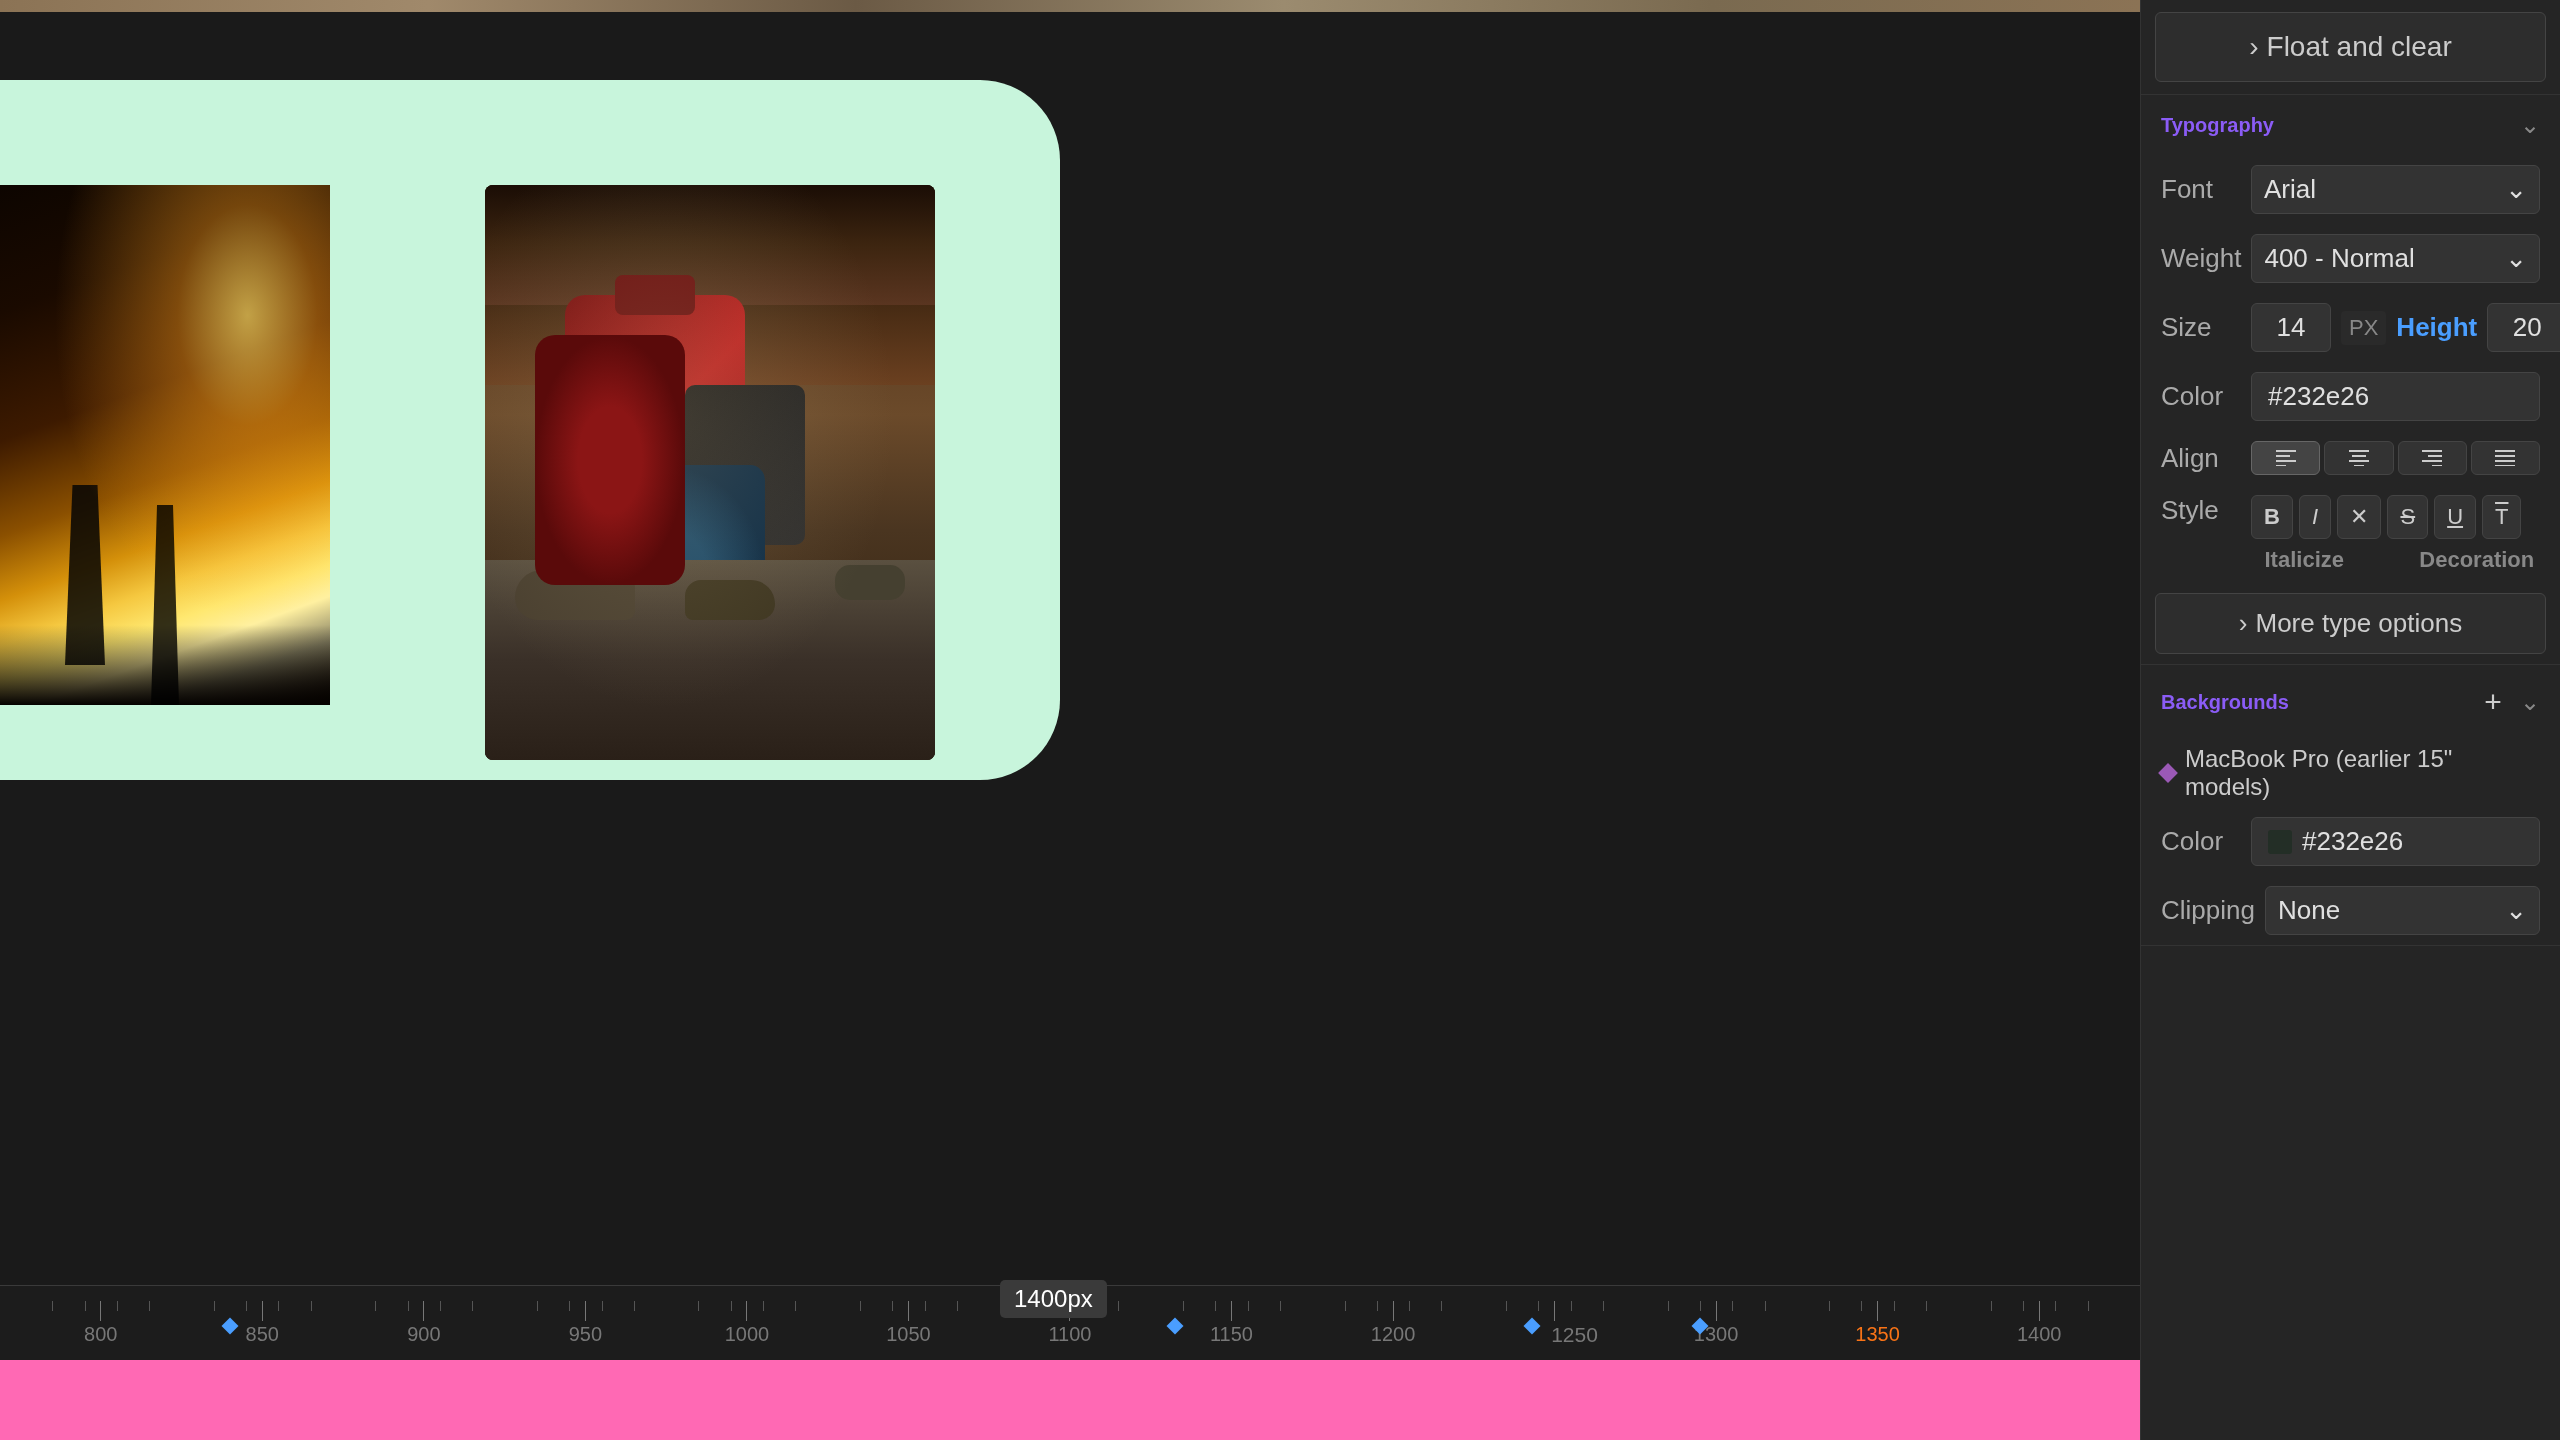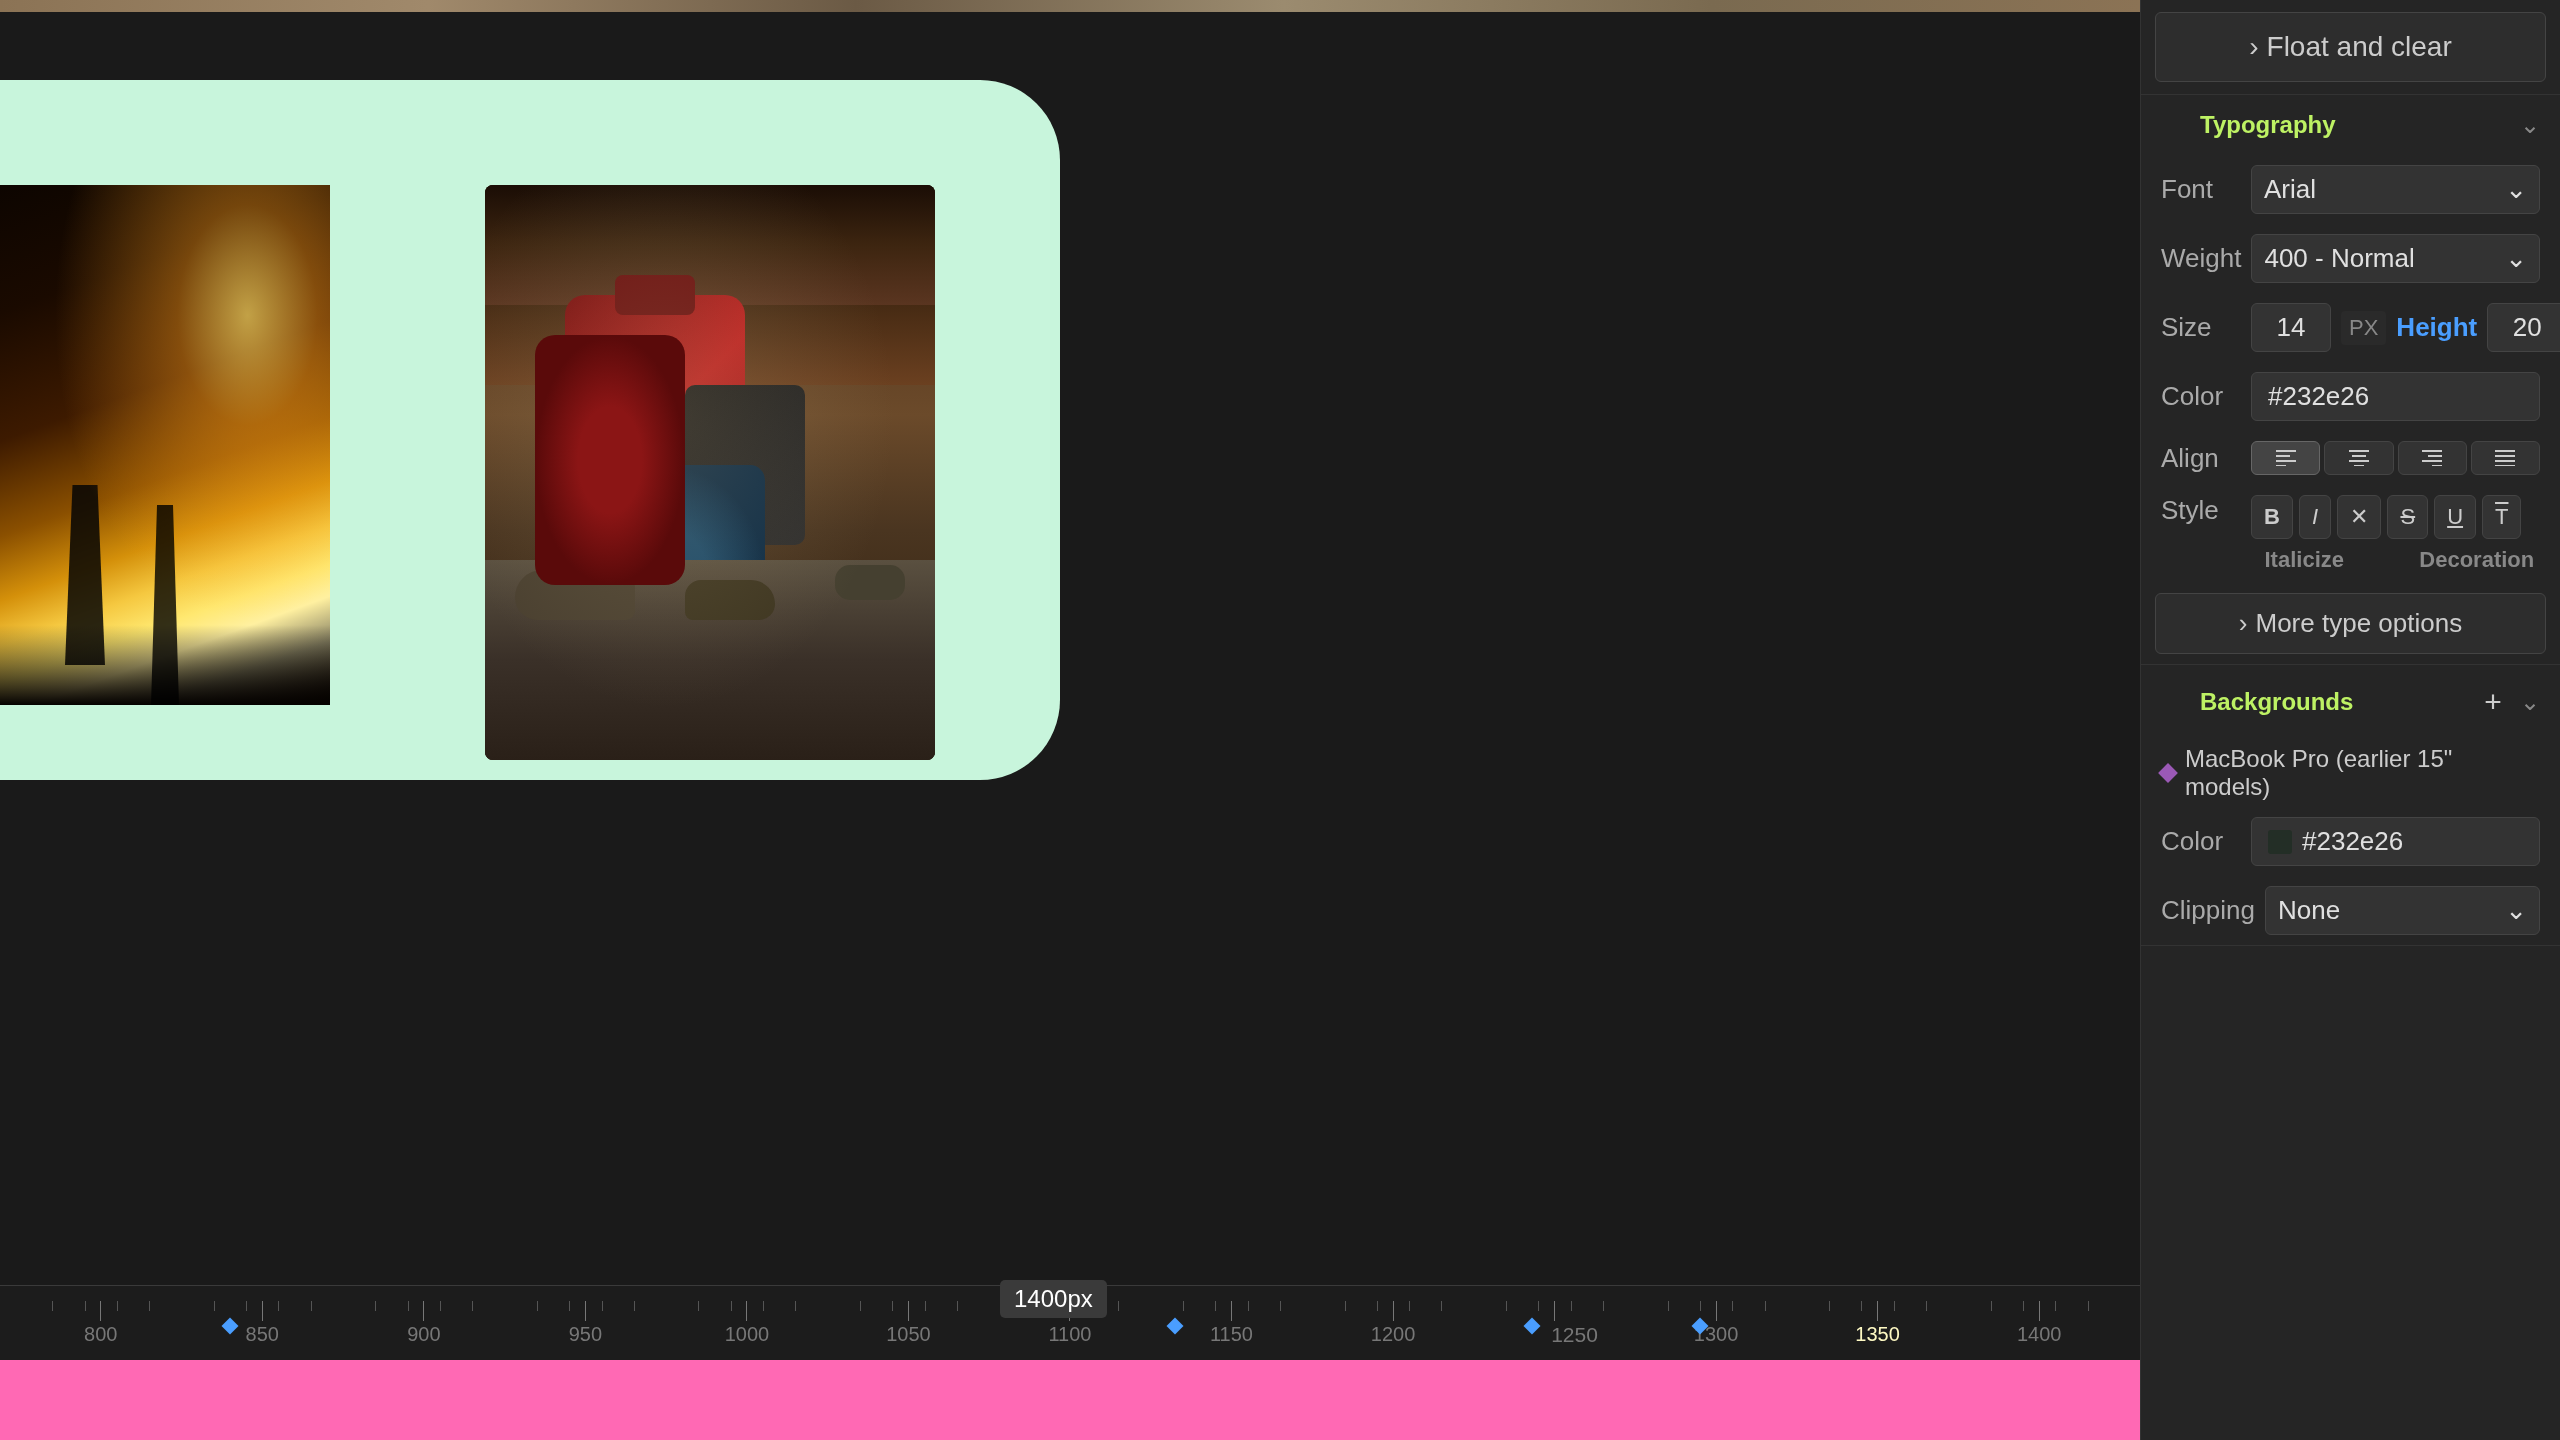--- a/index.html
+++ b/index.html
@@ -164,24 +164,23 @@
     
     .section-header {
       display: flex;
       align-items: center;
       justify-content: space-between;
       padding: 16px 20px;
       cursor: pointer;
     }
 
     .section-title {
-      color: #bef264;
-      font-size: 24px;
+      color: #8b5cf6;
+      font-size: 20px;
       font-weight: 600;
-      margin-left: 39px;
     }
 
     .chevron-icon {
       color: #888;
       font-size: 24px;
     }
 
     
     .form-row {
       display: flex;
@@ -523,21 +522,21 @@
             <div style="position: relative; display: inline-flex; flex-direction: column; align-items: center; flex: 1 1 0%; height: 100%;">
               <div style="width: 1px; height: 20px; background: rgb(119, 119, 119); position: absolute; top: 0px;"></div>
               <span style="position: absolute; top: 22px; color: rgb(119, 119, 119); font-size: 20px; white-space: nowrap;">1300</span>
               <div style="width: 1px; height: 10px; background: rgb(85, 85, 85); position: absolute; top: 0px; left: 20%;"></div>
               <div style="width: 1px; height: 10px; background: rgb(85, 85, 85); position: absolute; top: 0px; left: 40%;"></div>
               <div style="width: 1px; height: 10px; background: rgb(85, 85, 85); position: absolute; top: 0px; left: 60%;"></div>
               <div style="width: 1px; height: 10px; background: rgb(85, 85, 85); position: absolute; top: 0px; left: 80%;"></div>
             </div>
             <div style="position: relative; display: inline-flex; flex-direction: column; align-items: center; flex: 1 1 0%; height: 100%;">
               <div style="width: 1px; height: 20px; background: rgb(119, 119, 119); position: absolute; top: 0px;"></div>
-              <span style="position: absolute; top: 22px; color: #fef9c3; font-size: 20px; white-space: nowrap;">1350</span>
+              <span style="position: absolute; top: 22px; color: #f97316; font-size: 20px; white-space: nowrap;">1350</span>
               <div style="width: 1px; height: 10px; background: rgb(85, 85, 85); position: absolute; top: 0px; left: 20%;"></div>
               <div style="width: 1px; height: 10px; background: rgb(85, 85, 85); position: absolute; top: 0px; left: 40%;"></div>
               <div style="width: 1px; height: 10px; background: rgb(85, 85, 85); position: absolute; top: 0px; left: 60%;"></div>
               <div style="width: 1px; height: 10px; background: rgb(85, 85, 85); position: absolute; top: 0px; left: 80%;"></div>
             </div>
             <div style="position: relative; display: inline-flex; flex-direction: column; align-items: center; flex: 1 1 0%; height: 100%;">
               <div style="width: 1px; height: 20px; background: rgb(119, 119, 119); position: absolute; top: 0px;"></div>
               <span style="position: absolute; top: 22px; color: rgb(119, 119, 119); font-size: 20px; white-space: nowrap;">1400</span>
               <div style="width: 1px; height: 10px; background: rgb(85, 85, 85); position: absolute; top: 0px; left: 20%;"></div>
               <div style="width: 1px; height: 10px; background: rgb(85, 85, 85); position: absolute; top: 0px; left: 40%;"></div>

